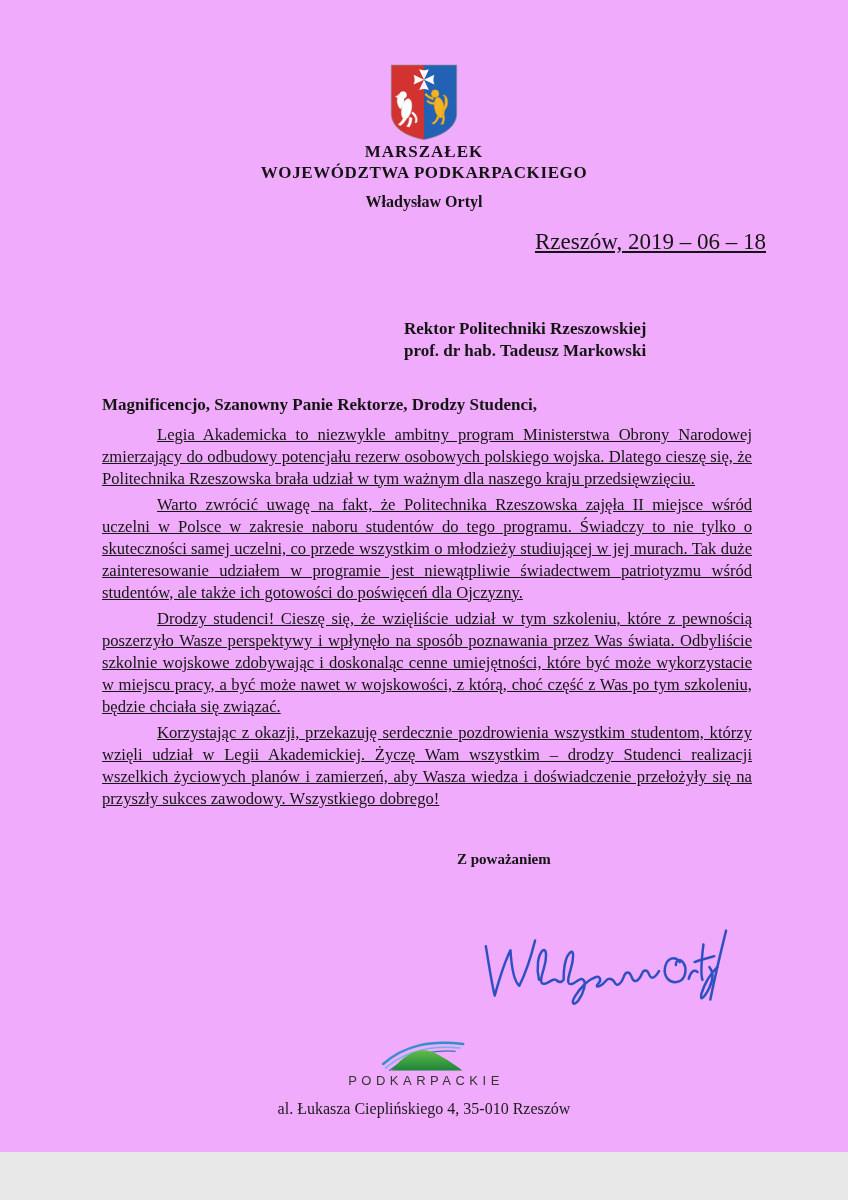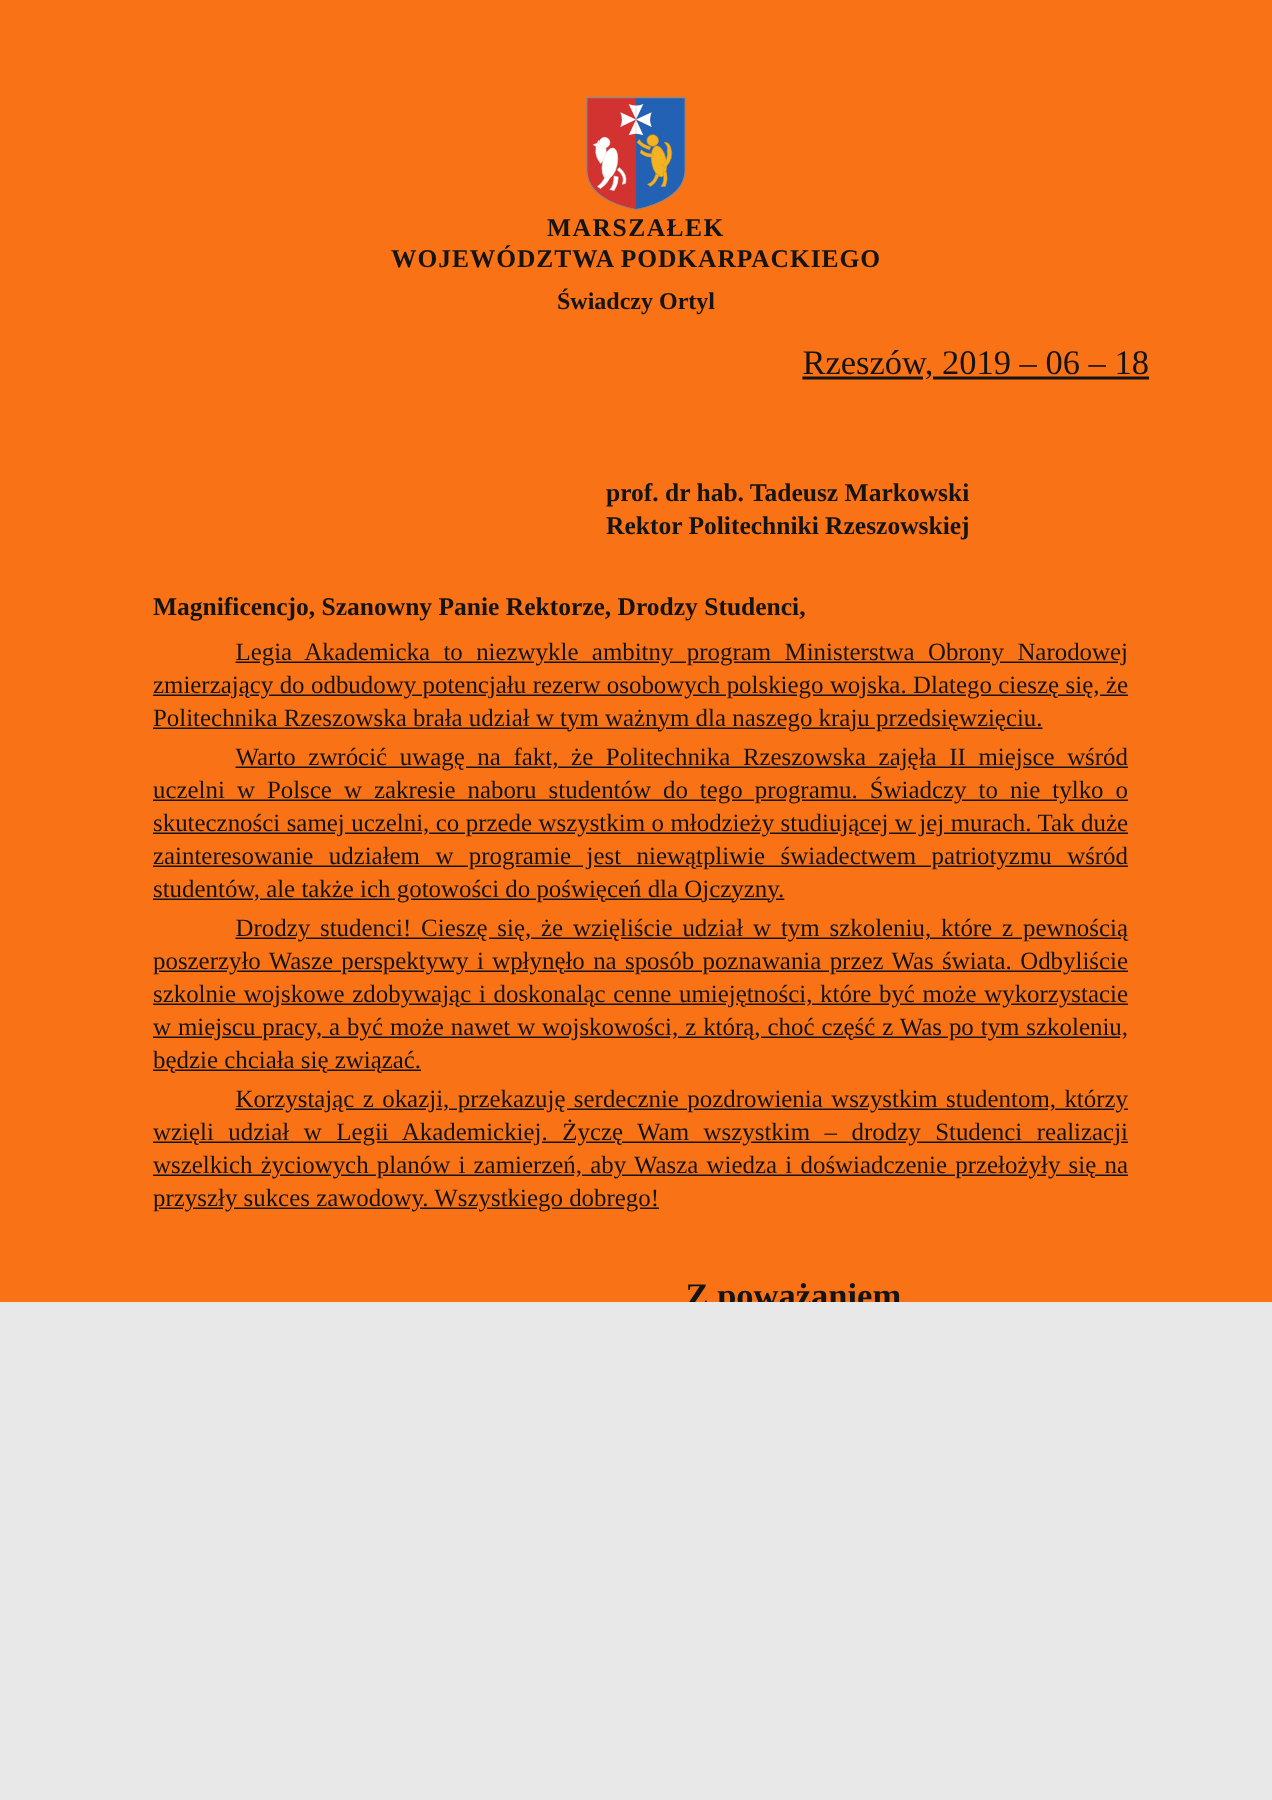--- a/index.html
+++ b/index.html
@@ -1,35 +1,35 @@
 <!DOCTYPE html>
 <html lang="pl"><head>
 <meta charset="utf-8">
 <style>
   html,body{margin:0;padding:0;background:#e8e8e8;}
   .page{
     position:relative;
-    width:848px;height:868px;
+    width:848px;height:1152px;
     margin:0 auto;
-    background:#f97316;
+    background:#f0abfc;
     font-family:"Liberation Serif","DejaVu Serif",serif;
     color:#141414;
     overflow:hidden;
   }
   .crest{position:absolute;top:63px;left:50%;transform:translateX(-50%);width:70px;height:78px;}
   .header-block{position:absolute;top:142px;left:0;width:100%;text-align:center;}
   .header-title1{font-size:17px;font-weight:bold;letter-spacing:1px;}
   .header-title2{font-size:17px;font-weight:bold;letter-spacing:.6px;margin-top:1px;text-align:center;}
   .header-name{font-size:16px;font-weight:bold;margin-top:10px;}
   .dateline{position:absolute;top:229px;right:82px;font-size:23px;text-decoration:underline;}
   .addressee{position:absolute;top:318px;left:404px;font-size:17px;font-weight:bold;line-height:22px;}
   .salutation{position:absolute;top:395px;left:102px;font-size:17px;font-weight:bold;}
   .body-text{position:absolute;top:424px;left:102px;width:650px;font-size:16.6px;line-height:21.8px;text-align:justify;}
   .body-text p{margin:0 0 5px 0;text-indent:55px;text-decoration:underline;}
-  .closing{position:absolute;top:851px;left:457px;font-size:23px;font-weight:bold;}
+  .closing{position:absolute;top:851px;left:457px;font-size:15px;font-weight:bold;}
   .signature{position:absolute;top:922px;left:476px;width:256px;height:92px;}
   .logo-block{position:absolute;top:1040px;left:0;width:100%;text-align:center;}
   .logo-mark{width:96px;height:32px;display:block;margin:0 auto;}
   .logo-word{font-family:"Liberation Sans","DejaVu Sans",sans-serif;font-size:13px;letter-spacing:4.5px;color:#343434;margin-top:1px;padding-left:4px;}
   .footer{position:absolute;top:1101px;left:0;width:100%;text-align:center;font-size:16px;line-height:16.5px;color:#1a1a1a;}
 </style>
 </head>
 <body>
 
 <div class="page">
@@ -67,28 +67,28 @@
       <path d="M78,70 q9,-9 5,-20 q-2,-5 -6,-4 q4,3 3,8 q1,9 -5,14 z"></path>
     </g>
 
     <path d="M3,3 H97 V72 C97,93 76,105 50,110 C24,105 3,93 3,72 Z" fill="none" stroke="#8a8a8a" stroke-width="1"></path>
     <line x1="50" y1="3" x2="50" y2="110" stroke="#9a3b3b" stroke-width="0.5" opacity="0.4"></line>
   </svg>
 
   <div class="header-block">
     <div class="header-title1">MARSZAŁEK</div>
     <div class="header-title2">WOJEWÓDZTWA PODKARPACKIEGO</div>
-    <div class="header-name">Świadczy Ortyl</div>
+    <div class="header-name">Władysław Ortyl</div>
   </div>
 
   <div class="dateline">Rzeszów, 2019 – 06 – 18</div>
 
   <div class="addressee">
+    <div>Rektor Politechniki Rzeszowskiej</div>
     <div>prof. dr hab. Tadeusz Markowski</div>
-    <div>Rektor Politechniki Rzeszowskiej</div>
   </div>
 
   <div class="salutation">Magnificencjo, Szanowny Panie Rektorze, Drodzy Studenci,</div>
 
   <div class="body-text">
     <p>Legia Akademicka to niezwykle ambitny program Ministerstwa Obrony Narodowej zmierzający do odbudowy potencjału rezerw osobowych polskiego wojska. Dlatego cieszę się, że Politechnika Rzeszowska brała udział w tym ważnym dla naszego kraju przedsięwzięciu.</p>
     <p>Warto zwrócić uwagę na fakt, że Politechnika Rzeszowska zajęła II miejsce wśród uczelni w Polsce w zakresie naboru studentów do tego programu. Świadczy to nie tylko o skuteczności samej uczelni, co przede wszystkim o młodzieży studiującej w jej murach. Tak duże zainteresowanie udziałem w programie jest niewątpliwie świadectwem patriotyzmu wśród studentów, ale także ich gotowości do poświęceń dla Ojczyzny.</p>
     <p>Drodzy studenci! Cieszę się, że wzięliście udział w tym szkoleniu, które z pewnością poszerzyło Wasze perspektywy i wpłynęło na sposób poznawania przez Was świata. Odbyliście szkolnie wojskowe zdobywając i doskonaląc cenne umiejętności, które być może wykorzystacie w miejscu pracy, a być może nawet w wojskowości, z którą, choć część z Was po tym szkoleniu, będzie chciała się związać.</p>
     <p>Korzystając z okazji, przekazuję serdecznie pozdrowienia wszystkim studentom, którzy wzięli udział w Legii Akademickiej. Życzę Wam wszystkim – drodzy Studenci realizacji wszelkich życiowych planów i zamierzeń, aby Wasza wiedza i doświadczenie przełożyły się na przyszły sukces zawodowy. Wszystkiego dobrego!</p>
   </div>

